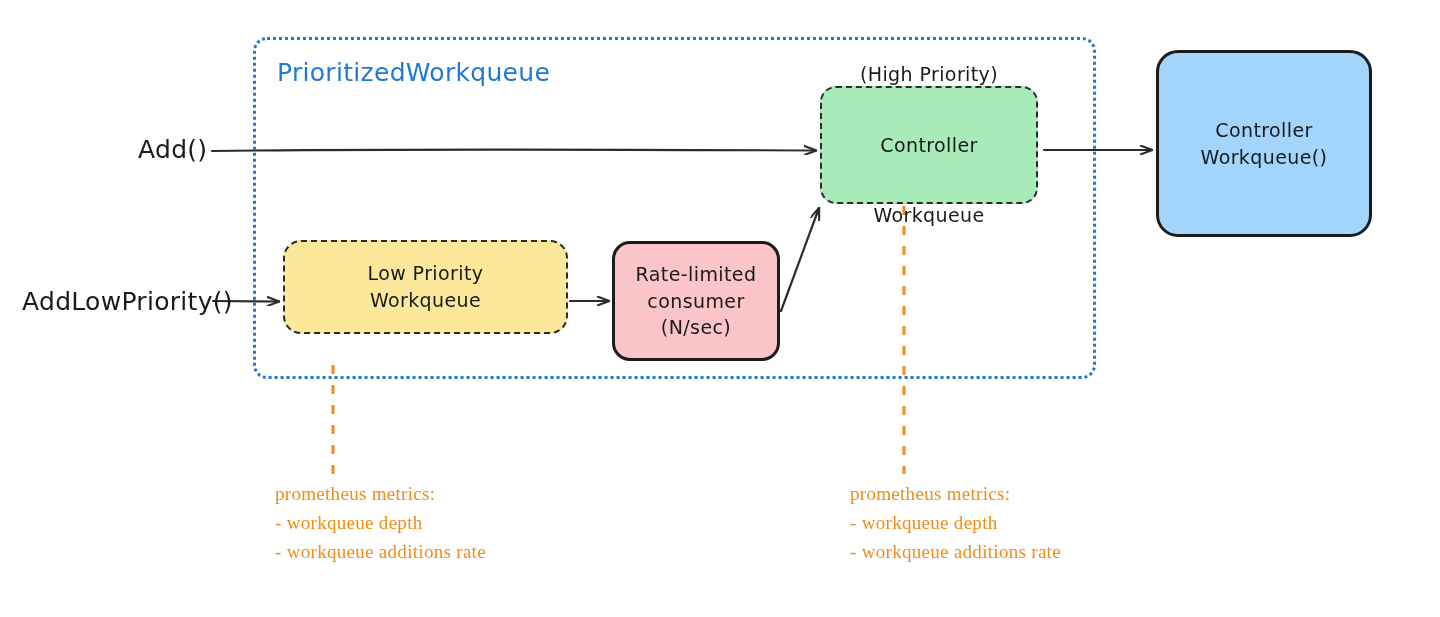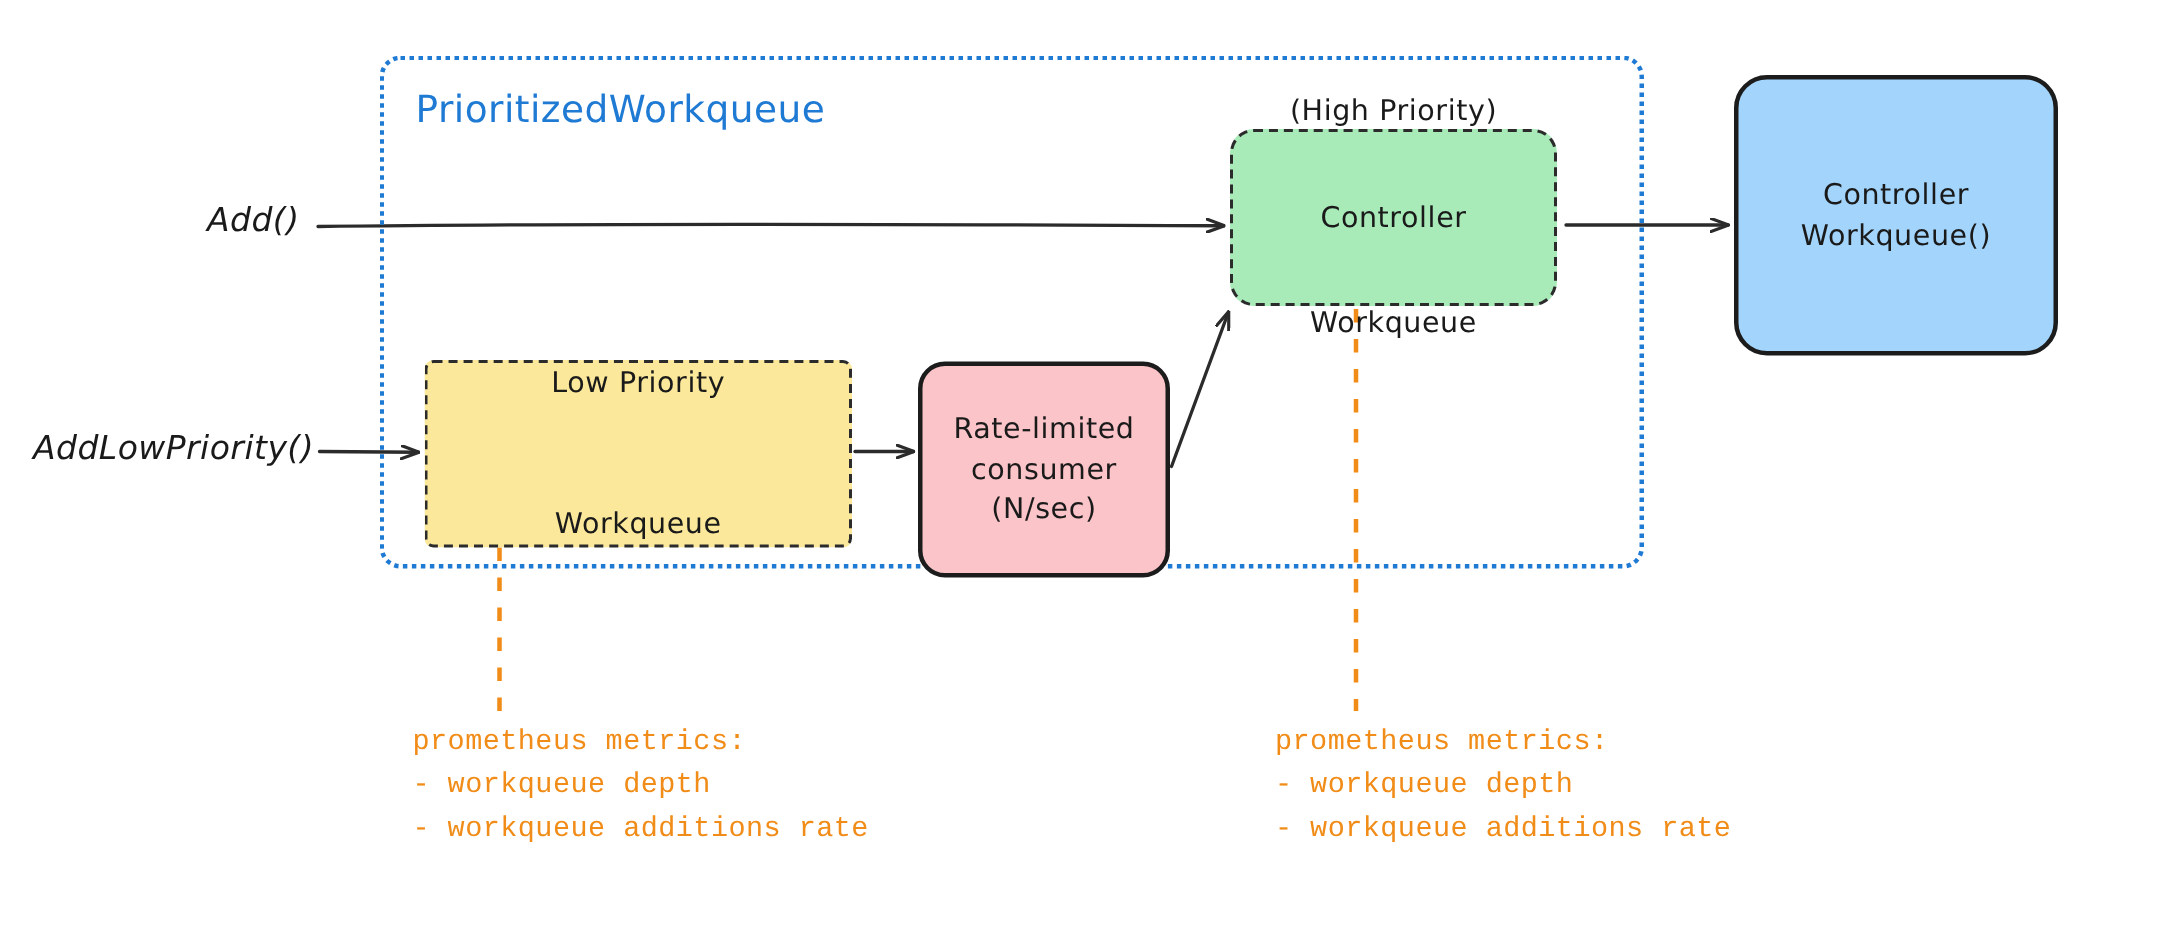--- a/index.html
+++ b/index.html
@@ -69,53 +69,51 @@
   .node-controller {
     left: 1156px; top: 50px;
     width: 216px; height: 187px;
     background: #a3d4fb;
     border: 3px solid #1c1c1c;
     border-radius: 22px;
   }
   
   .node-lpwq {
     left: 283px; top: 240px;
-    width: 285px; height: 125px;
+    width: 285px; height: 94px;
     background: #fbe89a;
     border: 2.5px dashed #2b2b2b;
-    border-radius: 6px;
-    justify-content: space-between;
+    border-radius: 18px;
   }
   
   .node-consumer {
     left: 612px; top: 241px;
-    width: 168px; height: 144px;
+    width: 168px; height: 120px;
     background: #fac4c8;
     border: 3px solid #1c1c1c;
     border-radius: 18px;
   }
 
   
   .edge-label {
     position: absolute;
     color: #1a1a1a;
     font-family: "DejaVu Sans", sans-serif;
-    font-style: italic;
-    font-size: 22px;
+    font-size: 25px;
     white-space: nowrap;
     letter-spacing: 0.3px;
   }
   .label-add { left: 138px; top: 135px; }
   .label-addlow { left: 22px; top: 287px; }
 
   
   .metrics {
     position: absolute;
     color: #f08c17;
-    font-family: Liberation Mono, monospace;
+    font-family: Liberation Serif, serif;
     font-size: 19px;
     line-height: 1.52;
     letter-spacing: 0.3px;
     white-space: nowrap;
   }
   .metrics-left { left: 275px; top: 480px; }
   .metrics-right { left: 850px; top: 480px; }
   .metrics .ln { display: block; }
 </style>
 </head>

